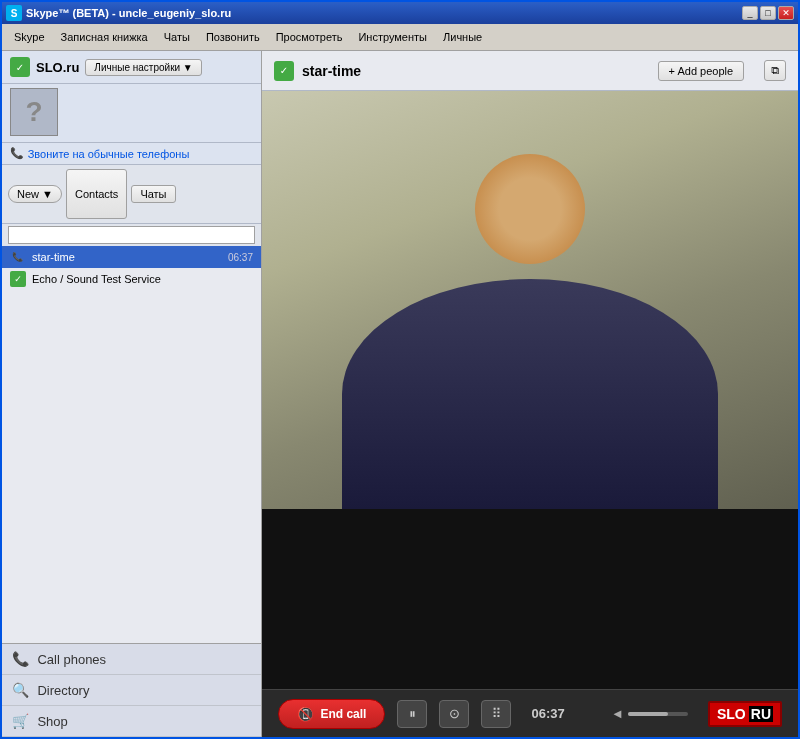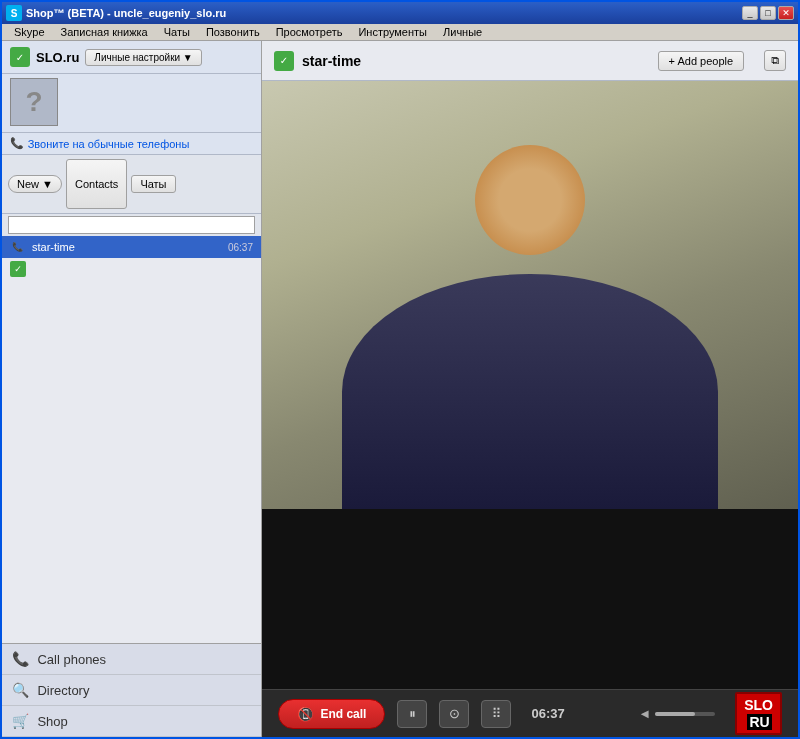--- a/index.html
+++ b/index.html
@@ -11,21 +11,21 @@
     .titlebar-left { display: flex; align-items: center; gap: 4px; }
     .titlebar-icon { width: 16px; height: 16px; background: #00aff0; border-radius: 2px; display: flex; align-items: center; justify-content: center; color: white; font-size: 10px; font-weight: bold; }
     .titlebar-title { color: white; font-size: 11px; font-weight: bold; }
     .titlebar-buttons { display: flex; gap: 2px; }
     .tb-btn { width: 16px; height: 14px; border: 1px solid #aaa; display: flex; align-items: center; justify-content: center; font-size: 9px; cursor: pointer; border-radius: 2px; }
     .tb-btn.minimize { background: linear-gradient(#e8e8e8, #c8c8c8); }
     .tb-btn.maximize { background: linear-gradient(#e8e8e8, #c8c8c8); }
     .tb-btn.close { background: linear-gradient(#e85050, #c82020); color: white; }
 
     
-    .menubar { background: #d4d0c8; height: 17px; display: flex; align-items: center; padding: 0 4px; border-bottom: 1px solid #a0a0a0; flex-shrink: 0; }
+    .menubar { background: #d4d0c8; height: 27px; display: flex; align-items: center; padding: 0 4px; border-bottom: 1px solid #a0a0a0; flex-shrink: 0; }
     .menu-item { padding: 2px 8px; font-size: 11px; color: #000; cursor: pointer; }
 
     
     .main-area { display: flex; flex: 1; overflow: hidden; }
 
     
     .left-panel { width: 260px; display: flex; flex-direction: column; background: #e8eaf0; flex-shrink: 0; border-right: 1px solid #a0a0a0; }
 
     
     .user-header { background: #dce3f0; padding: 6px 8px; display: flex; align-items: center; gap: 6px; border-bottom: 1px solid #b0b8c8; flex-shrink: 0; }
@@ -117,33 +117,33 @@
     .end-call-btn { background: linear-gradient(#e83030, #c02020); border: 1px solid #a00; color: white; padding: 6px 18px; font-size: 12px; font-weight: bold; border-radius: 20px; cursor: pointer; display: flex; align-items: center; gap: 6px; }
     .end-call-icon { font-size: 14px; }
     .ctrl-btn { background: #444; border: 1px solid #666; color: #ccc; width: 30px; height: 28px; display: flex; align-items: center; justify-content: center; border-radius: 4px; cursor: pointer; font-size: 13px; }
     .call-timer { color: #ccc; font-size: 13px; font-weight: bold; margin-left: 8px; }
     .volume-area { display: flex; align-items: center; gap: 4px; margin-left: auto; }
     .volume-icon { color: #aaa; font-size: 13px; }
     .volume-bar { width: 60px; height: 4px; background: #555; border-radius: 2px; }
     .volume-fill { width: 40px; height: 100%; background: #aaa; border-radius: 2px; }
 
     
-    .brand-logo { background: #cc0000; color: white; font-size: 14px; font-weight: bold; padding: 3px 7px; border: 2px solid #880000; border-radius: 2px; margin-left: 8px; display: flex; align-items: center; gap: 1px; flex-direction: column; }
+    .brand-logo { background: #cc0000; color: white; font-size: 14px; font-weight: bold; padding: 3px 7px; border: 2px solid #880000; border-radius: 2px; margin-left: 8px; display: flex; align-items: center; gap: 1px; }
     .brand-slo { color: white; }
     .brand-ru { background: #000; color: white; padding: 0 2px; margin-left: 2px; }
   </style>
 </head>
 <body>
 
 <div class="window">
 
   <div class="titlebar">
     <div class="titlebar-left">
       <div class="titlebar-icon">S</div>
-      <span class="titlebar-title">Shop™ (BETA) - uncle_eugeniy_slo.ru</span>
+      <span class="titlebar-title">Skype™ (BETA) - uncle_eugeniy_slo.ru</span>
     </div>
     <div class="titlebar-buttons">
       <div class="tb-btn minimize">_</div>
       <div class="tb-btn maximize">□</div>
       <div class="tb-btn close">✕</div>
     </div>
   </div>
 
   <div class="menubar">
     <span class="menu-item">Skype</span>
@@ -191,20 +191,21 @@
       </div>
 
       <div class="contacts-list">
         <div class="contact-item active">
           <div class="contact-icon calling">📞</div>
           <span class="contact-name">star-time</span>
           <span class="contact-time">06:37</span>
         </div>
         <div class="contact-item">
           <div class="contact-icon service">✓</div>
+          <span class="contact-name">Echo / Sound Test Service</span>
         </div>
       </div>
 
       <div class="sidebar-bottom">
         <div class="sidebar-bottom-item">
           <span class="sidebar-icon">📞</span>
           <span>Call phones</span>
         </div>
         <div class="sidebar-bottom-item">
           <span class="sidebar-icon">🔍</span>

